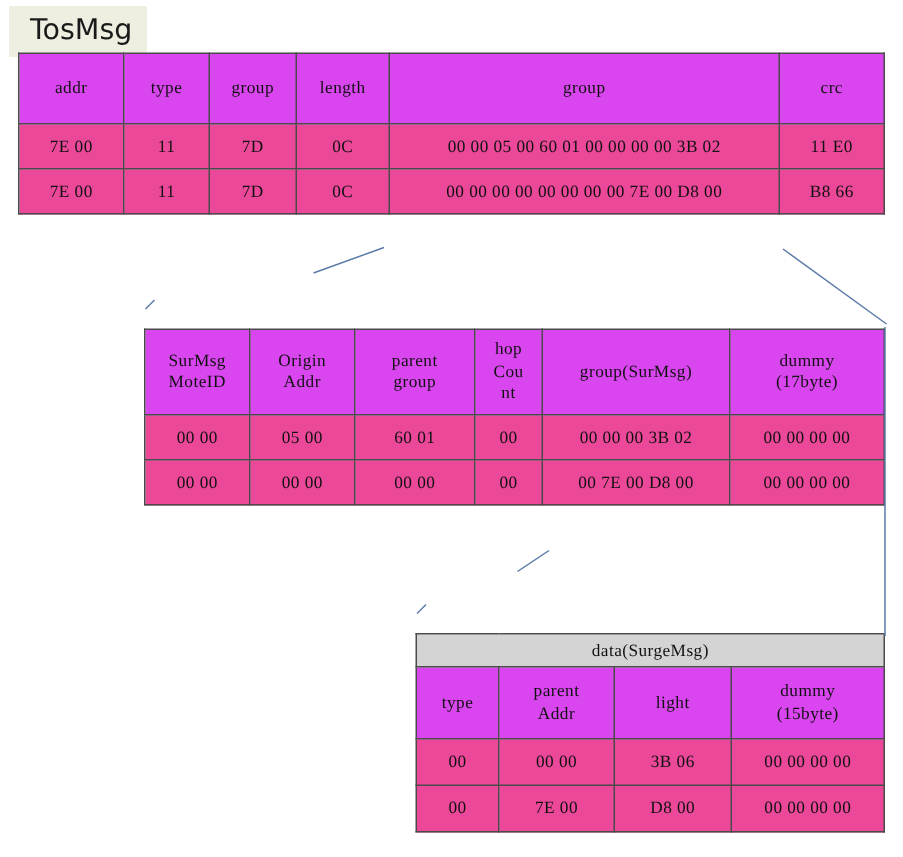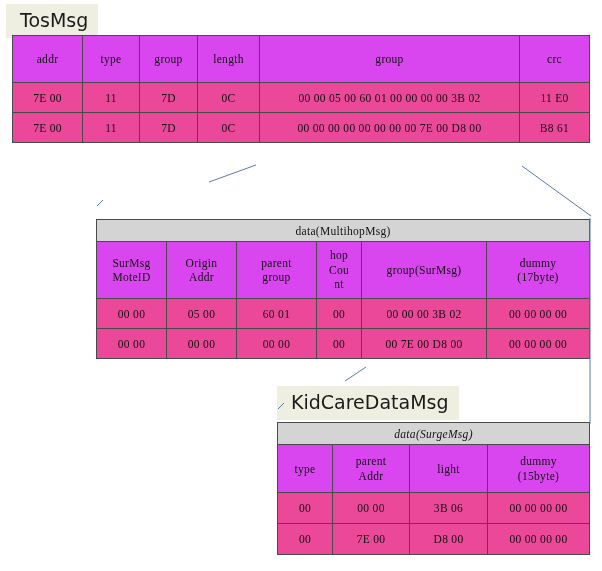--- a/index.html
+++ b/index.html
@@ -81,21 +81,21 @@
   #table-tosmsg .val { height: 29px; }
 
   
   #table-multihop { left: 96px; top: 219px; width: 493px; }
   #table-multihop .grp { height: 21px; }
   #table-multihop .hdr { height: 56px; }
   #table-multihop .val { height: 29px; }
 
   
   #table-kidcare { left: 277px; top: 422px; width: 312px; }
-  #table-kidcare .grp { height: 21px; font-style: italic; }
+  #table-kidcare .grp { height: 21px; }
   #table-kidcare .hdr { height: 47px; }
   #table-kidcare .val { height: 30px; }
 
   .hdr-two-line { line-height: 1.25; }
 </style>
 </head>
 <body>
 
 <div class="canvas">
 
@@ -139,40 +139,37 @@
         <td class="val">0C</td>
         <td class="val">00 00  05 00  60 01  00 00  00 00  3B 02</td>
         <td class="val">11 E0</td>
       </tr>
       <tr>
         <td class="val">7E 00</td>
         <td class="val">11</td>
         <td class="val">7D</td>
         <td class="val">0C</td>
         <td class="val">00 00  00 00  00 00  00 00  7E 00  D8 00</td>
-        <td class="val">B8 61</td>
+        <td class="val">B8 66</td>
       </tr>
     </tbody>
   </table>
 
 
   <table class="msg-table" id="table-multihop">
     <colgroup>
       <col style="width:70px">
         <col style="width:70px">
         <col style="width:80px">
       <col style="width:45px">
         <col style="width:125px">
         <col style="width:103px">
     </colgroup>
     <tbody>
       <tr>
-        <td class="grp" colspan="6">data(MultihopMsg)</td>
-      </tr>
-      <tr>
         <td class="hdr hdr-two-line">
           <span>SurMsg</span><br>
           <span>MoteID</span>
         </td>
         <td class="hdr hdr-two-line">
           <span>Origin</span><br>
           <span>Addr</span>
         </td>
         <td class="hdr hdr-two-line">
           <span>parent</span><br>
@@ -201,21 +198,20 @@
         <td class="val">00 00</td>
         <td class="val">00 00</td>
         <td class="val">00 00</td>
         <td class="val">00</td>
         <td class="val">00 7E  00 D8  00</td>
         <td class="val">00 00  00 00</td>
       </tr>
     </tbody>
   </table>
 
-  <div class="title-chip" id="chip-kidcare" style="left:277px; top:386px;">KidCareDataMsg</div>
 
   <table class="msg-table" id="table-kidcare">
     <colgroup>
       <col style="width:55px">
         <col style="width:77px">
       <col style="width:78px">
         <col style="width:102px">
     </colgroup>
     <tbody>
       <tr>

